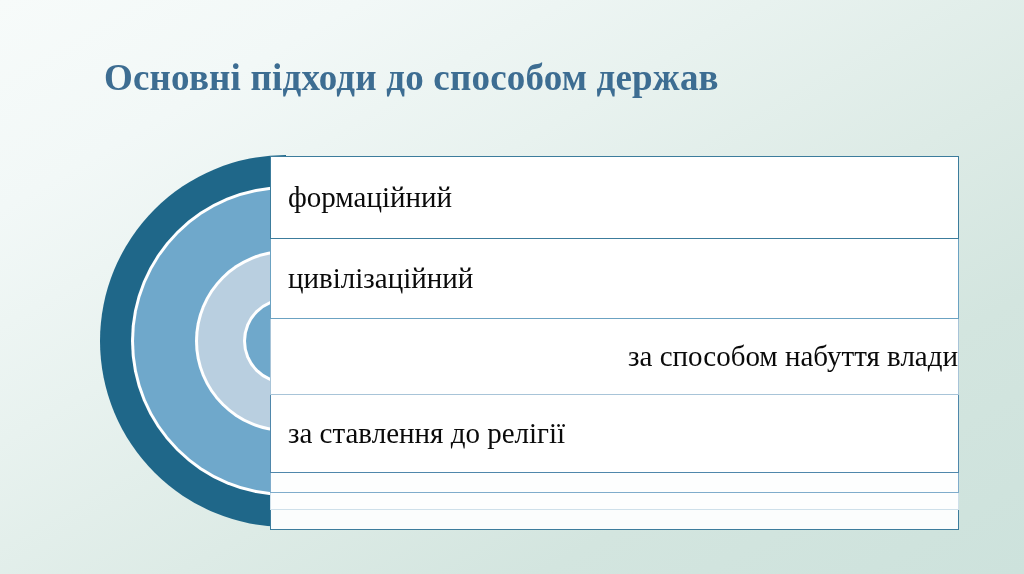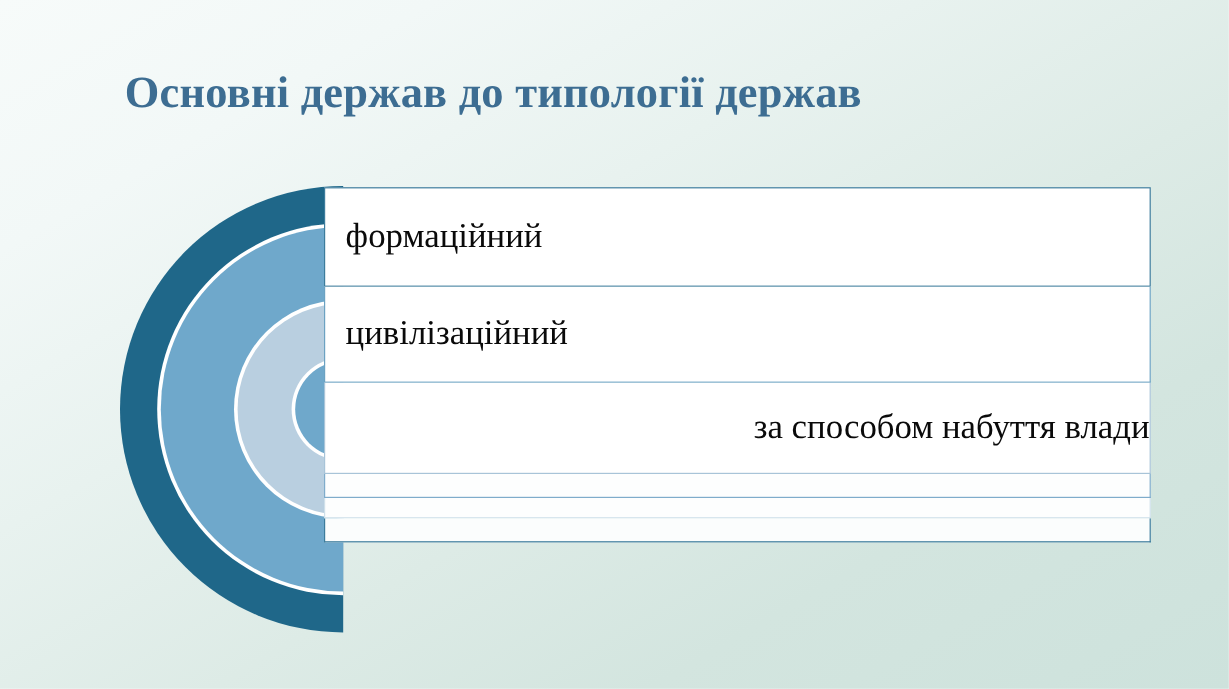--- a/index.html
+++ b/index.html
@@ -94,31 +94,34 @@
     <path d="M 286 186 A 155 155 0 0 0 286 496 Z" fill="#ffffff"></path>
     <path d="M 286 189 A 152 152 0 0 0 286 493 Z" fill="#6fa8cb"></path>
 
     <path d="M 286 250 A 91 91 0 0 0 286 432 Z" fill="#ffffff"></path>
     <path d="M 286 253 A 88 88 0 0 0 286 429 Z" fill="#b9cfe0"></path>
 
     <path d="M 286 298 A 43 43 0 0 0 286 384 Z" fill="#ffffff"></path>
     <path d="M 286 301 A 40 40 0 0 0 286 381 Z" fill="#6fa8cb"></path>
   </svg>
 
-  <div id="slide-title">Основні держав до типології держав</div>
+  <div id="slide-title">Основні підходи до способом держав</div>
 
   <div id="approach-table">
     <div class="t-row r1">
       <span>формаційний</span>
     </div>
     <div class="t-row r2">
       <span>цивілізаційний</span>
     </div>
     <div class="t-row r3">
       <span>за способом набуття влади</span>
+    </div>
+    <div class="t-row r4">
+      <span>за ставлення до релігії</span>
     </div>
     <div class="t-row r5">
       <span></span>
     </div>
     <div class="t-row r6">
       <span></span>
     </div>
     <div class="t-row r7">
       <span></span>
     </div>

